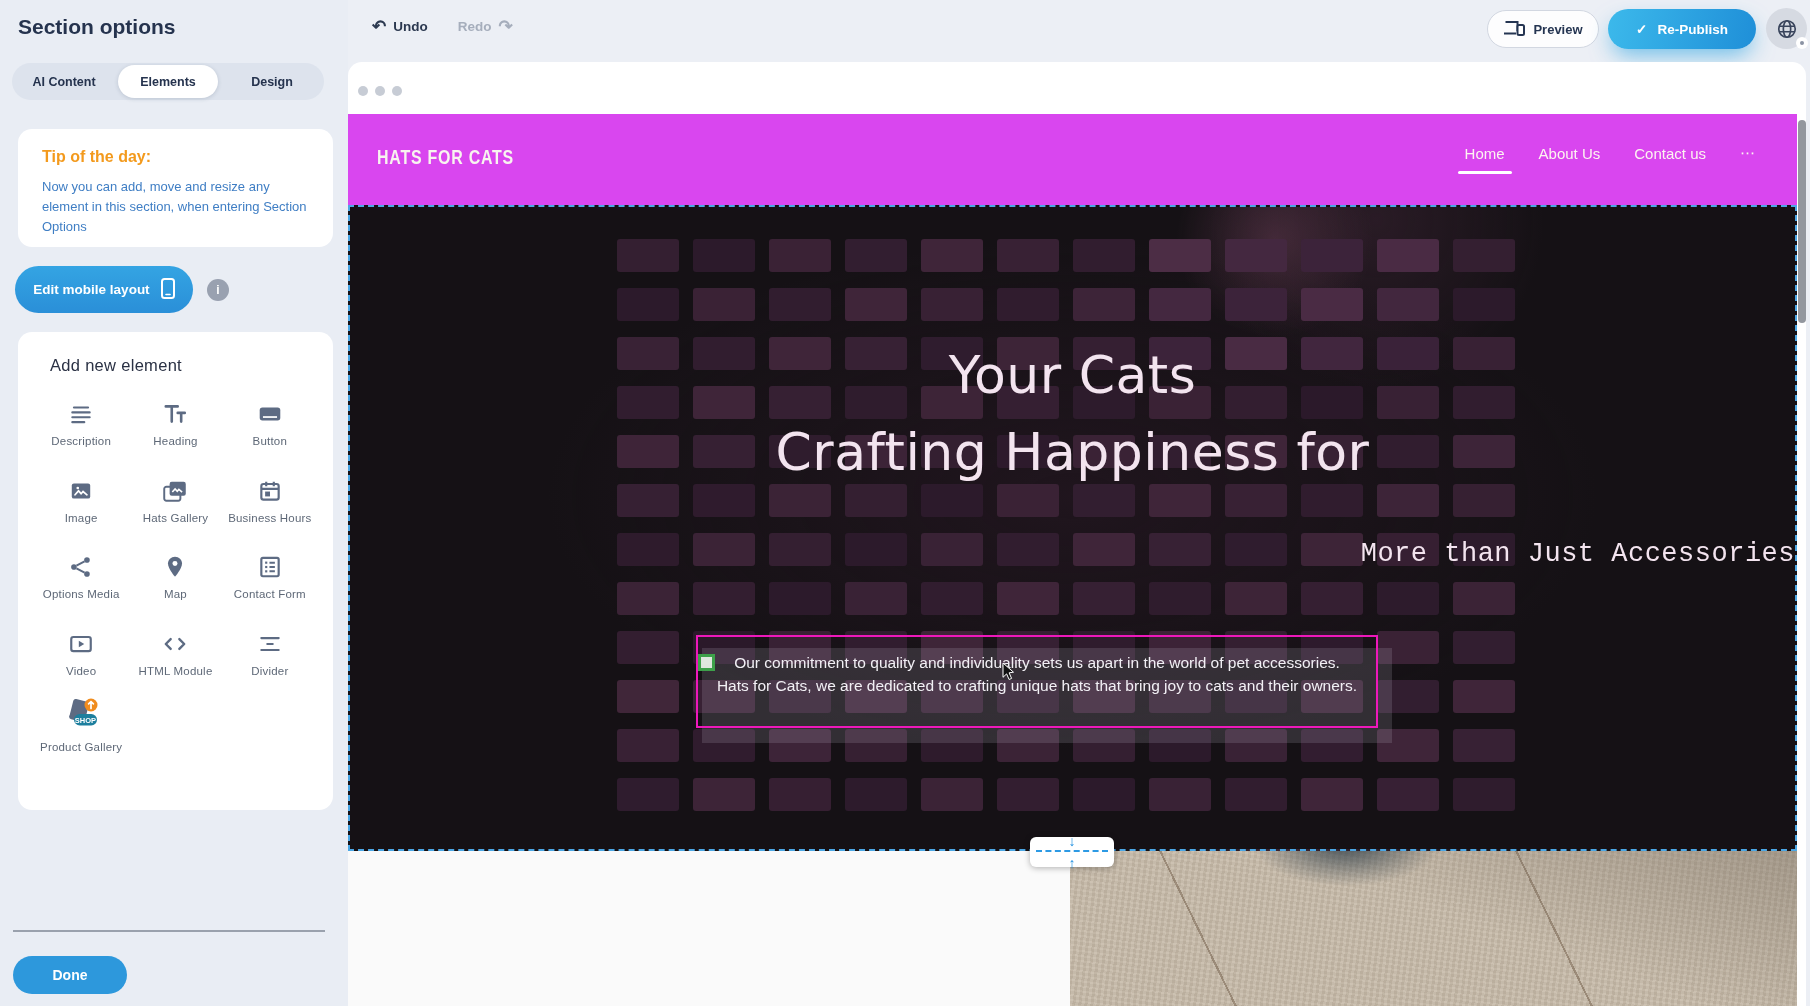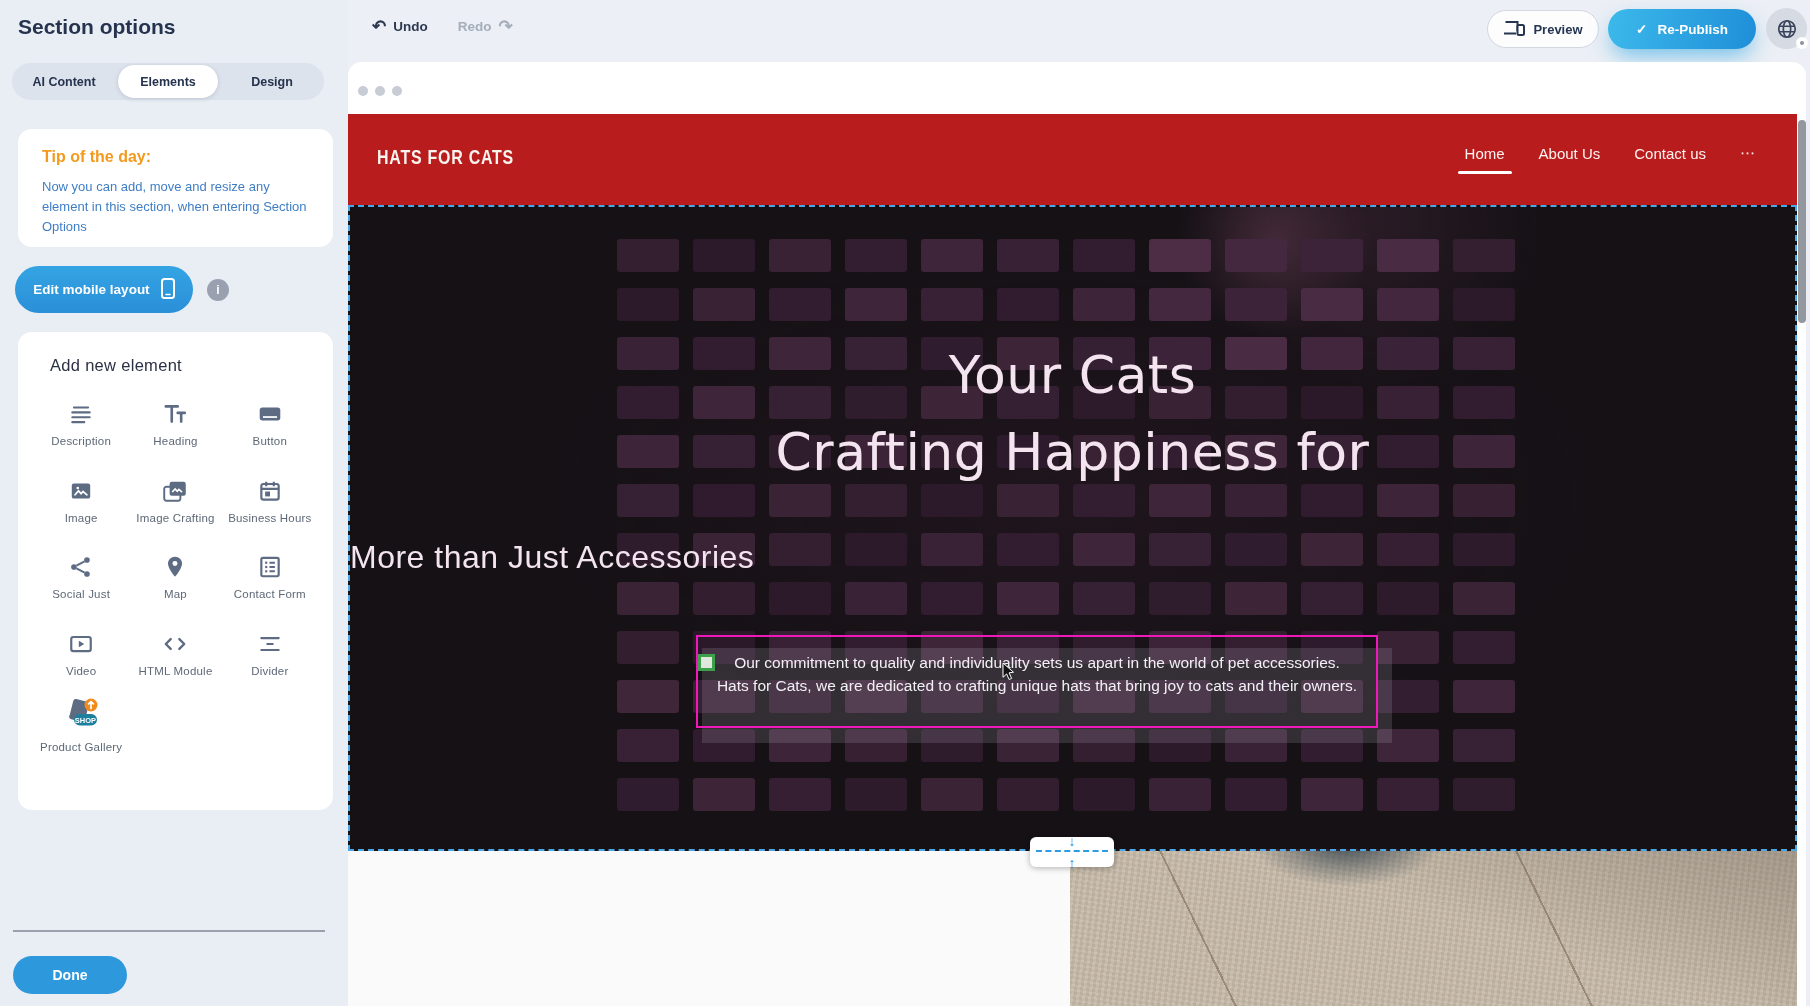--- a/index.html
+++ b/index.html
@@ -53,41 +53,41 @@
 
   
   #preview-panel { left:348px; top:62px; width:1458px; height:944px; background:#fff; border-radius:14px 14px 0 0; }
   .win-dot { position:absolute; top:24px; width:10px; height:10px; border-radius:50%; background:#c7ccd5; }
   #url-pill { left:56px; top:10px; width:1386px; height:34px; background:#f1f3f6; border-radius:17px;
       display:flex; align-items:center; padding-left:16px; }
   #url-text { font-size:15px; color:#9c3836; margin-left:10px; letter-spacing:.2px; }
   #domain-cta { font-size:15px; font-weight:bold; color:#3bb04a; margin-left:18px; letter-spacing:.3px; cursor:pointer; }
 
   
-  #site-header { left:0; top:52px; width:1449px; height:91px; background:#b91c1c; }
+  #site-header { left:0; top:52px; width:1449px; height:91px; background:#d946ef; }
   #site-logo { position:absolute; left:29px; top:31px; font-size:21px; font-weight:bold; color:#f8f4ef;
       transform:scaleX(.76); transform-origin:left center; letter-spacing:1px; white-space:nowrap; }
   #site-nav { position:absolute; right:42px; top:30px; display:flex; align-items:center; gap:34px; }
   .nav-item { font-size:15px; color:#fdf3f1; cursor:pointer; position:relative; padding-bottom:4px; }
   .nav-item.active::after { content:""; position:absolute; left:-7px; right:-7px; bottom:-8px; height:2.5px;
       background:#fff; border-radius:2px; }
 
   #hero-section { left:0; top:143px; width:1449px; height:646px; border:2px dashed #4ba7e5;
       background:
         radial-gradient(circle 140px at 64% 5%, rgba(98,58,80,.55), rgba(98,58,80,0) 70%),
         radial-gradient(circle 240px at 71% 2%, rgba(72,42,62,.4), rgba(72,42,62,0) 70%),
         radial-gradient(ellipse 700px 340px at 50% 45%, rgba(40,24,36,.55), rgba(40,24,36,0) 75%),
         #151115; overflow:hidden; }
   #hero-mosaic { position:absolute; left:267px; top:32px; display:grid;
       grid-template-columns:repeat(12,62px); grid-auto-rows:33px; column-gap:14px; row-gap:16px; }
   .tile { border-radius:3px; }
   #hero-title { position:absolute; left:0; top:130px; width:100%; text-align:center;
       font-family:"DejaVu Sans", sans-serif; font-size:52px; color:#f3e4ef; line-height:77px; letter-spacing:.5px; }
-  #hero-subtitle { position:absolute; left:0; top:332px; width:100%; text-align:left;
-      font-family:Liberation Sans, sans-serif; font-size:32px; color:#f3e4ef; letter-spacing:.5px; }
+  #hero-subtitle { position:absolute; left:0; top:332px; width:100%; text-align:right;
+      font-family:Liberation Mono, monospace; font-size:27px; color:#f3e4ef; letter-spacing:.5px; }
   #para-overlay { position:absolute; left:352px; top:441px; width:690px; height:95px; background:rgba(205,200,215,.16); }
   #para-box { position:absolute; left:346px; top:428px; width:682px; height:93px; border:2px solid #ee18bb; }
   #para-text { margin-top:15px; font-size:15.5px; line-height:22.5px; color:#f2f0f5; text-align:center; }
   #green-handle { position:absolute; left:0px; top:17px; width:17px; height:17px;
       border:3px solid #3da04a; background:rgba(237,246,237,.92); }
   #mouse-cursor { position:absolute; left:652px; top:455px; }
 
   #resize-pill { left:682px; top:775px; width:84px; height:30px; background:#fff; border-radius:6px;
       box-shadow:0 1px 6px rgba(0,0,0,.3); cursor:row-resize; }
   #resize-dash { position:absolute; left:6px; right:6px; top:13px; border-top:2.5px dashed #2d9ae4; }
@@ -172,21 +172,21 @@
           <div class="element-label">Image</div>
         </div>
         <div class="element-item">
           <div class="element-icon">
             <svg width="28" height="26" viewBox="0 0 26 24">
               <rect x="3" y="8" width="15" height="13" rx="2" fill="none" stroke="#5d6b83" stroke-width="1.8"></rect>
               <rect x="8" y="3.5" width="15" height="13" rx="2" fill="#5d6b83"></rect>
               <path d="M10.5 13l2.6-3 2 2.2 1.5-1.7 3 2.5" stroke="#fff" stroke-width="1.5" fill="none"></path>
             </svg>
           </div>
-          <div class="element-label">Image Crafting</div>
+          <div class="element-label">Hats Gallery</div>
         </div>
         <div class="element-item">
           <div class="element-icon">
             <svg width="26" height="26" viewBox="0 0 24 24">
               <g stroke="#5d6b83" stroke-width="2" fill="none">
                 <rect x="4" y="5.5" width="16" height="14.5" rx="2"></rect>
                 <path d="M8.5 3.5v4M15.5 3.5v4M4 10h16"></path>
               </g>
               <rect x="7.5" y="12.5" width="4.5" height="4.5" fill="#5d6b83"></rect>
             </svg>
@@ -199,21 +199,21 @@
               <g fill="#5d6b83">
                 <circle cx="5.5" cy="12" r="2.6"></circle>
                 <circle cx="17.5" cy="5.5" r="2.6"></circle>
                 <circle cx="17.5" cy="18.5" r="2.6"></circle>
               </g>
               <g stroke="#5d6b83" stroke-width="1.8">
                 <path d="M7.8 10.8l7.5-4M7.8 13.2l7.5 4"></path>
               </g>
             </svg>
           </div>
-          <div class="element-label">Social Just</div>
+          <div class="element-label">Options Media</div>
         </div>
         <div class="element-item">
           <div class="element-icon">
             <svg width="26" height="26" viewBox="0 0 24 24">
               <path d="M12 2.5c-3.6 0-6.5 2.8-6.5 6.3 0 4.8 6.5 12.2 6.5 12.2s6.5-7.4 6.5-12.2C18.5 5.3 15.6 2.5 12 2.5z" fill="#5d6b83"></path>
               <circle cx="12" cy="8.8" r="2.3" fill="#fff"></circle>
             </svg>
           </div>
           <div class="element-label">Map</div>
         </div>

